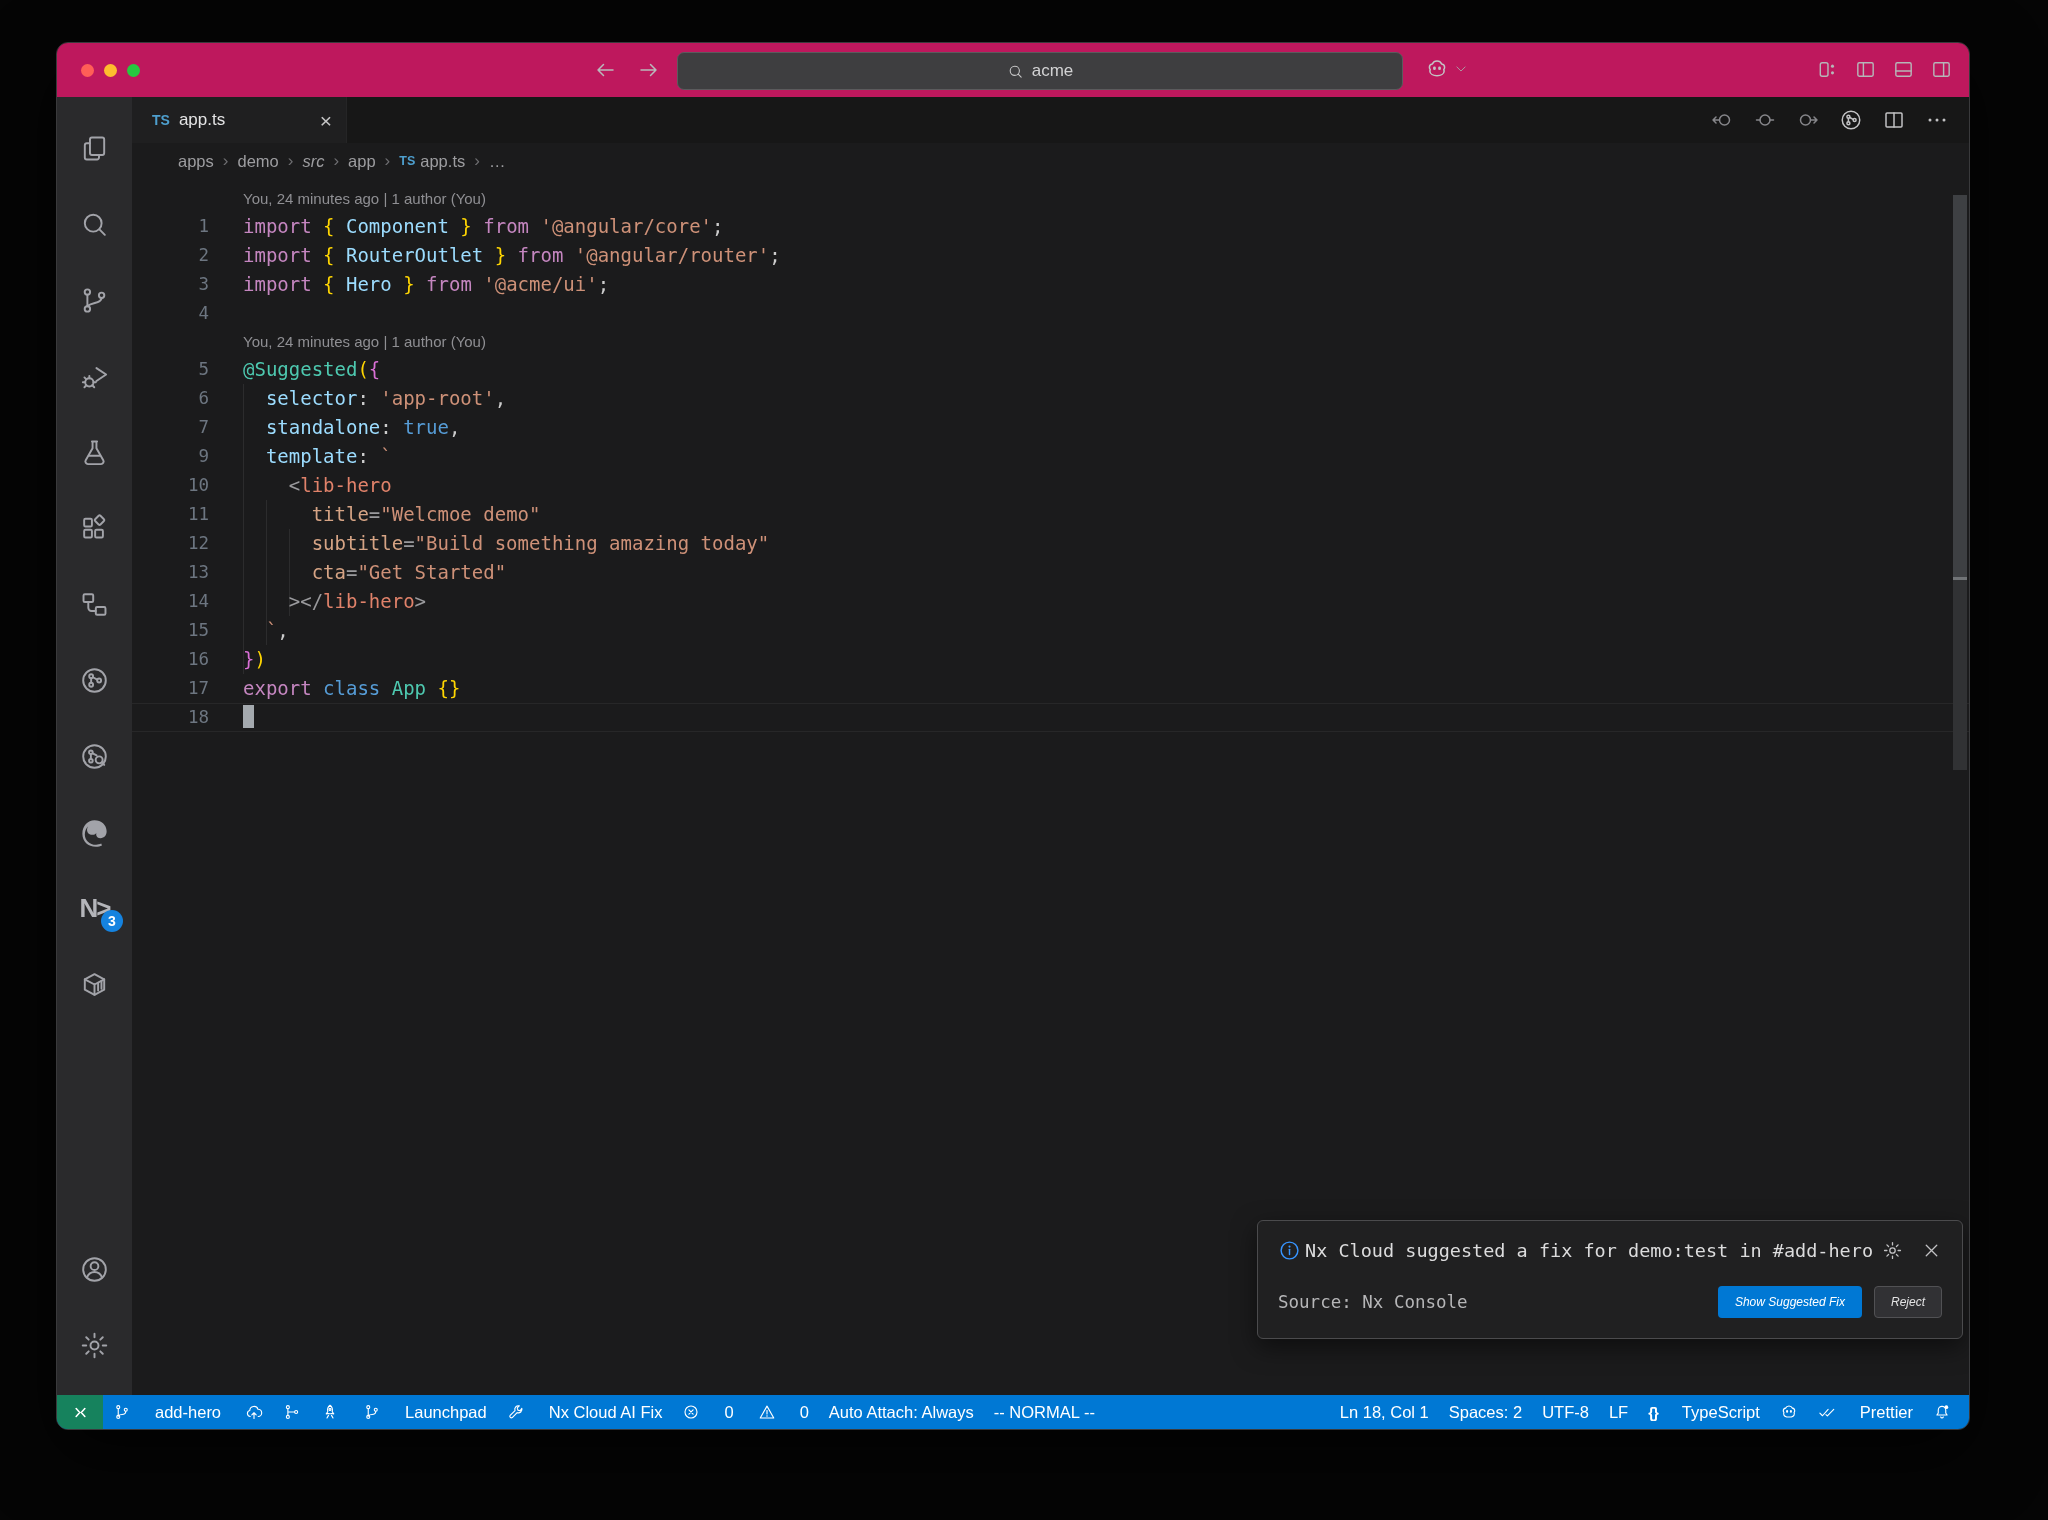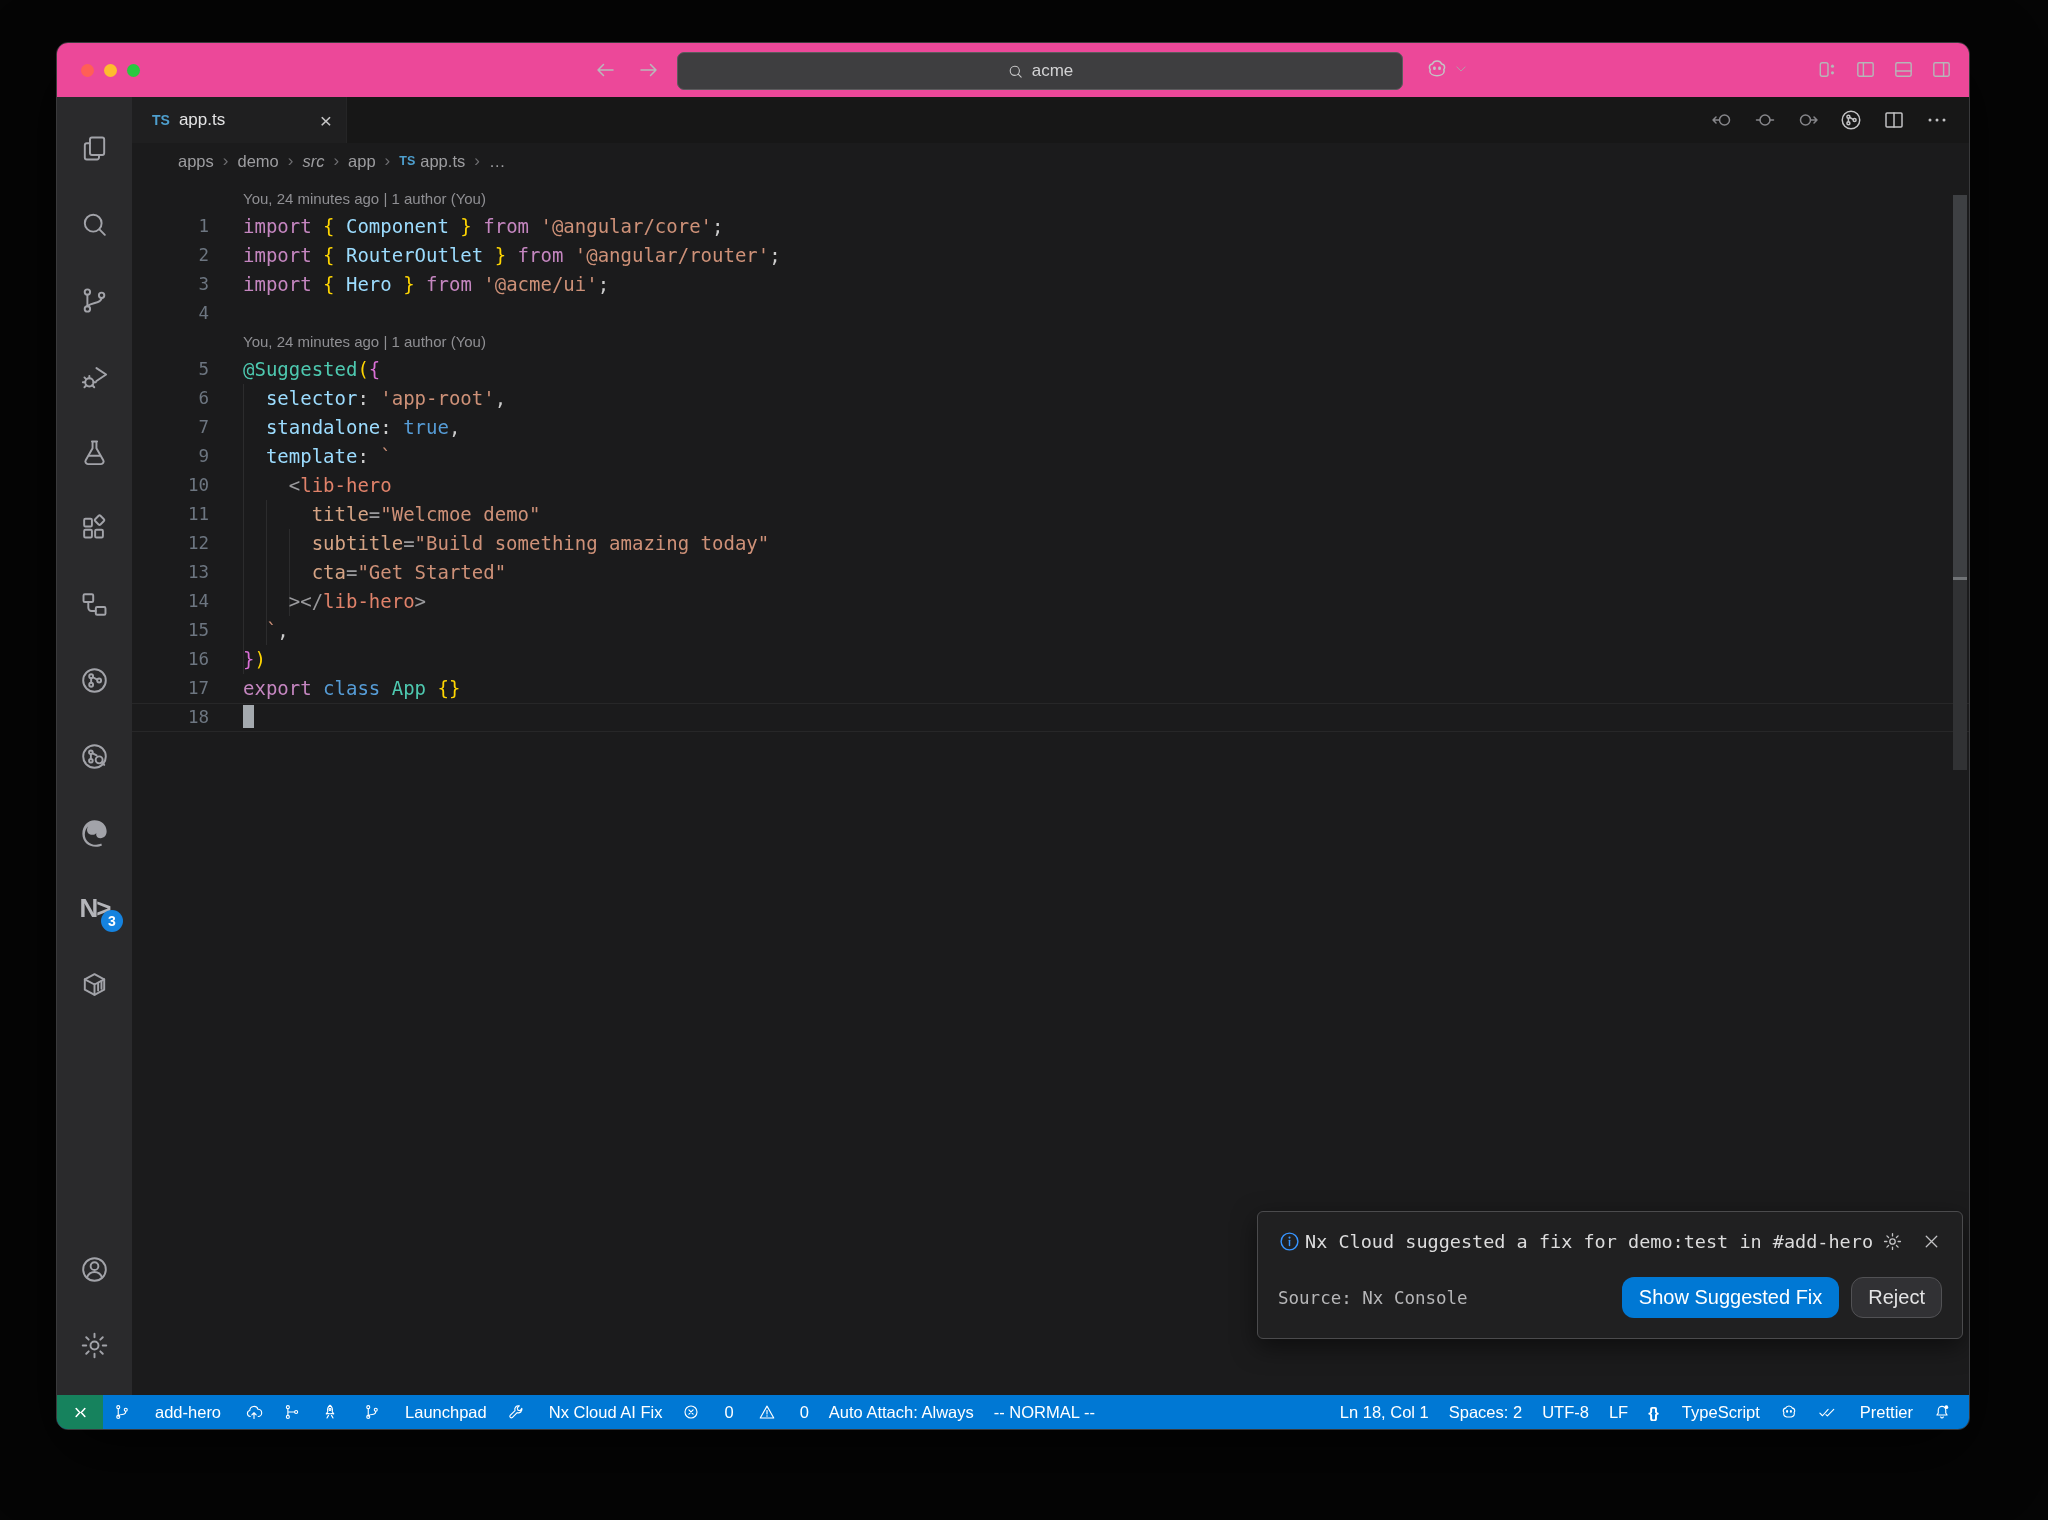--- a/index.html
+++ b/index.html
@@ -3,21 +3,21 @@
 <meta charset="utf-8">
 <style>
   html,body{margin:0;padding:0;background:#000;}
   #root{position:relative;width:2048px;height:1520px;background:#050505;overflow:hidden;
         font-family:"Liberation Sans",sans-serif;-webkit-font-smoothing:antialiased;}
   
   #window{position:absolute;left:56px;top:42px;width:1912px;height:1386px;background:#1b1b1c;
           border-radius:12px;overflow:hidden;border:1px solid #3a3a3c;box-shadow:0 24px 70px rgba(0,0,0,.7);
           display:flex;flex-direction:column;}
   
-  .titlebar{position:relative;height:54px;flex:0 0 54px;background:#ec4899;}
+  .titlebar{position:relative;height:54px;flex:0 0 54px;background:#be185d;}
   .traffic{position:absolute;left:24px;top:0;height:54px;display:flex;align-items:center;gap:10px;}
   .tl{width:13px;height:13px;border-radius:50%;}
   .nav-arrow{position:absolute;top:15px;width:24px;height:24px;color:#b9b9bb;}
   .cmd-center{position:absolute;left:620px;top:9px;width:724px;height:36px;background:#3e3e40;
               border:1px solid #5b5b5d;border-radius:7px;display:flex;align-items:center;justify-content:center;
               gap:8px;color:#d2d2d3;font-size:17px;}
   .cmd-center .sicon{width:17px;height:17px;color:#c9c9ca;}
   .copilot-ctl{position:absolute;left:1368px;top:14px;display:flex;align-items:center;gap:5px;color:#c4c4c6;}
   .copilot-ctl .cp{width:24px;height:24px;}
   .copilot-ctl .chev{width:14px;height:14px;color:#a8a8aa;}
@@ -70,21 +70,21 @@
   
   .notification{position:absolute;right:6px;bottom:56px;width:706px;background:#202021;border:1px solid #4b4b4d;
                 border-radius:6px;box-shadow:0 8px 24px rgba(0,0,0,.5);padding:18px 20px 20px 20px;box-sizing:border-box;z-index:5;}
   .notif-row1{display:flex;align-items:center;gap:4px;}
   .notif-info{width:23px;height:23px;color:#3794ff;flex:0 0 23px;}
   .notif-msg{color:#dcdcdd;font-size:18.5px;flex:1;}
   .notif-gear,.notif-close{width:21px;height:21px;color:#c2c2c4;cursor:pointer;}
   .notif-gear{margin-right:14px;}
   .notif-row2{display:flex;align-items:center;margin-top:24px;}
   .notif-source{color:#b6b6b8;font-size:17.5px;flex:1;}
-  .btn{font-size:20px;border-radius:12px;padding:8px 16px;cursor:pointer;border:1px solid transparent;}
+  .btn{font-size:12px;border-radius:4px;padding:8px 16px;cursor:pointer;border:1px solid transparent;font-style:italic;}
   .btn-primary{background:#0078d4;color:#ffffff;margin-right:12px;}
   .btn-secondary{background:#313134;color:#e3e3e4;border-color:#515154;}
   
   .statusbar{height:34px;flex:0 0 34px;background:#0078d4;display:flex;align-items:stretch;color:#fff;
              font-size:16.5px;overflow:hidden;}
   .sb-remote{display:flex;align-items:center;justify-content:center;width:46px;cursor:pointer;}
   .sb-remote span{width:19px;height:19px;}
   .sb-item{display:flex;align-items:center;gap:24px;padding:0 10px;cursor:pointer;white-space:nowrap;}
   .sb-item span[data-icon]{width:18px;height:18px;}
   .sb-icontext{font-size:15px;font-weight:700;letter-spacing:-1px;}

